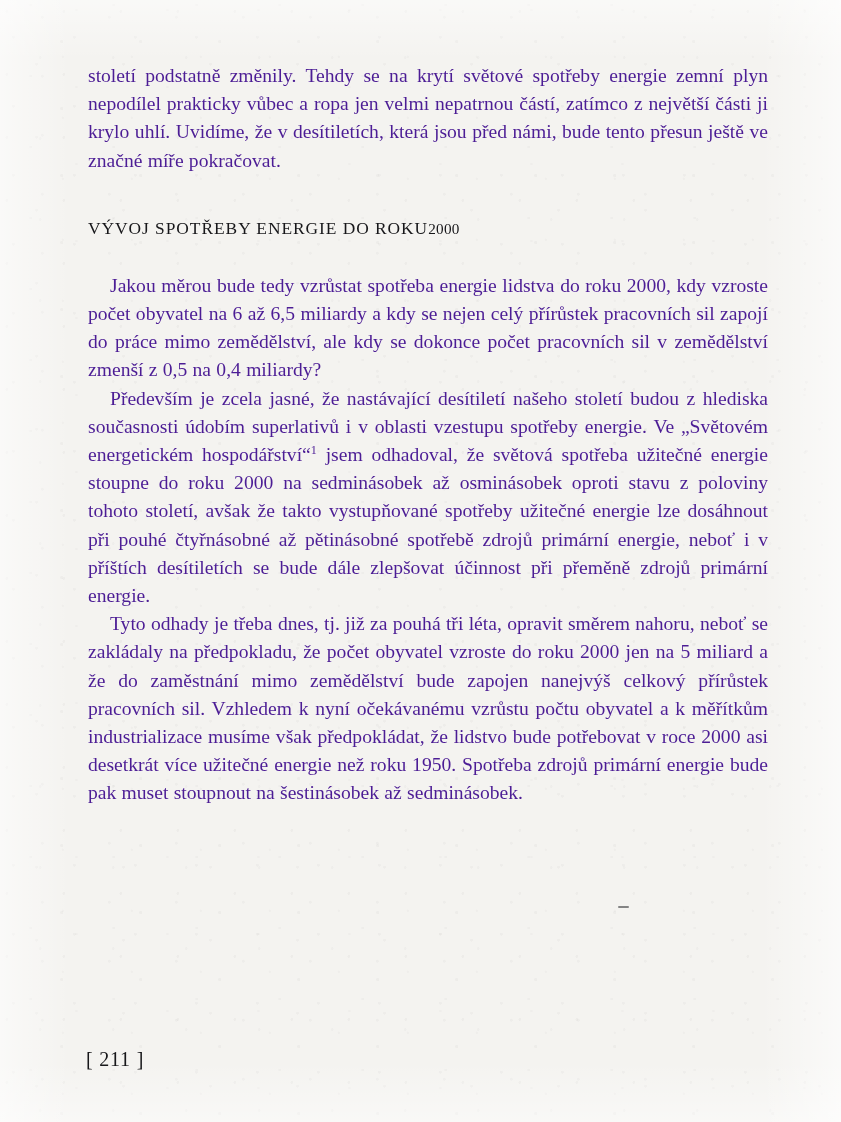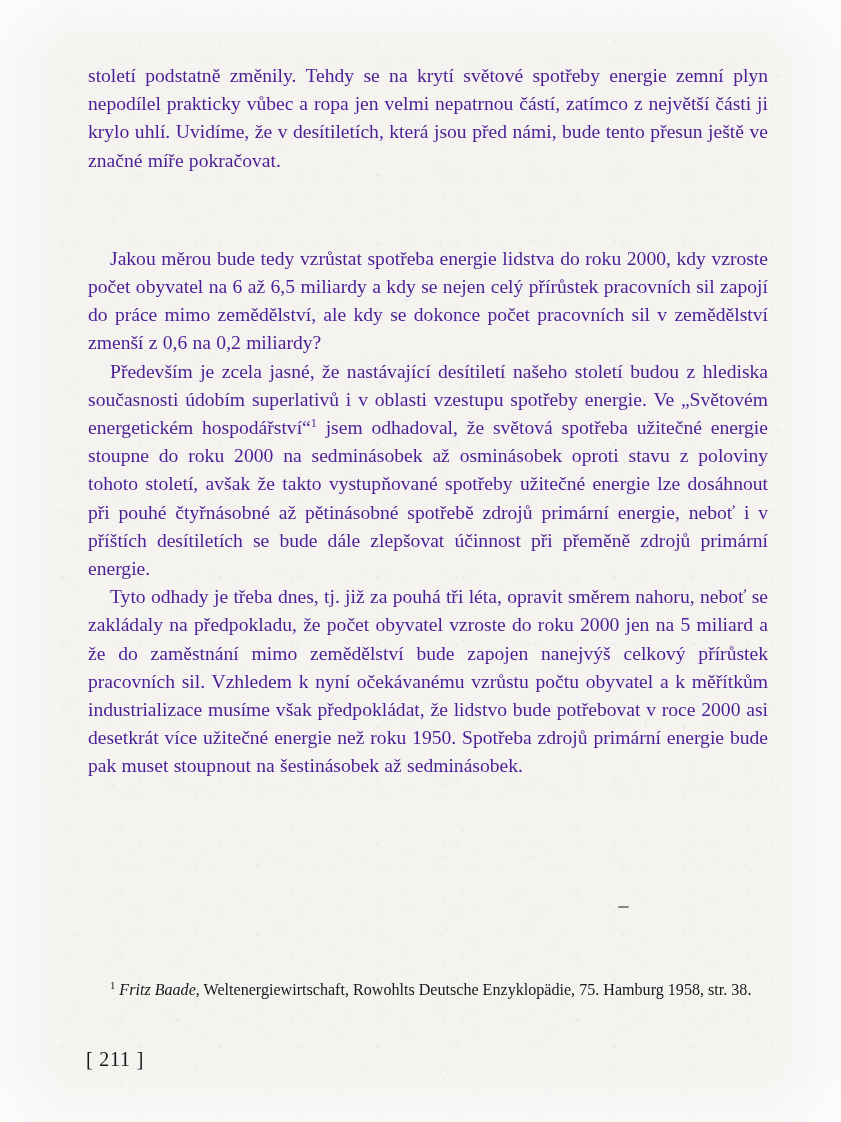--- a/index.html
+++ b/index.html
@@ -142,34 +142,31 @@
 <body>
 
 <div class="page">
 
   <div class="content">
 
     <p class="body-par no-indent">století podstatně změnily. Tehdy se na krytí světové spotřeby energie zemní plyn nepodílel prakticky vůbec a ropa jen velmi nepatrnou částí, zatímco z největší části ji krylo uhlí. Uvidíme, že v desítiletích, která jsou před námi, bude tento přesun ještě ve značné míře pokračovat.</p>
 
     <div class="gap-before-heading"></div>
 
+    <h2 class="section-heading"><span>VÝVOJ SPOTŘEBY ENERGIE DO ROKU</span><span class="yr">2000</span></h2>
 
     <div class="gap-after-heading"></div>
 
-    <p class="body-par">Jakou měrou bude tedy vzrůstat spotřeba energie lidstva do roku 2000, kdy vzroste počet obyvatel na 6 až 6,5 miliardy a kdy se nejen celý přírůstek pracovních sil zapojí do práce mimo zemědělství, ale kdy se dokonce počet pracovních sil v zemědělství zmenší z 0,6 na 0,2 miliardy?</p>
+    <p class="body-par">Jakou měrou bude tedy vzrůstat spotřeba energie lidstva do roku 2000, kdy vzroste počet obyvatel na 6 až 6,5 miliardy a kdy se nejen celý přírůstek pracovních sil zapojí do práce mimo zemědělství, ale kdy se dokonce počet pracovních sil v zemědělství zmenší z 0,5 na 0,4 miliardy?</p>
 
     <p class="body-par"><span>Především je zcela jasné, že nastávající desítiletí našeho století budou z hlediska současnosti údobím superlativů i v oblasti vzestupu spotřeby energie. Ve „Světovém energetickém hospodářství“</span><sup class="fn-ref">1</sup><span> jsem odhadoval, že světová spotřeba užitečné energie stoupne do roku 2000 na sedminásobek až osminásobek oproti stavu z poloviny tohoto století, avšak že takto vystupňované spotřeby užitečné energie lze dosáhnout při pouhé čtyřnásobné až pětinásobné spotřebě zdrojů primární energie, neboť i v příštích desítiletích se bude dále zlepšovat účinnost při přeměně zdrojů primární energie.</span></p>
 
     <p class="body-par">Tyto odhady je třeba dnes, tj. již za pouhá tři léta, opravit směrem nahoru, neboť se zakládaly na předpokladu, že počet obyvatel vzroste do roku 2000 jen na 5 miliard a že do zaměstnání mimo zemědělství bude zapojen nanejvýš celkový přírůstek pracovních sil. Vzhledem k nyní očekávanému vzrůstu počtu obyvatel a k měřítkům industrializace musíme však předpokládat, že lidstvo bude potřebovat v roce 2000 asi desetkrát více užitečné energie než roku 1950. Spotřeba zdrojů primární energie bude pak muset stoupnout na šestinásobek až sedminásobek.</p>
 
 
   </div>
 
   <div class="speck"></div>
 
-  <div class="footnote">
-    <span class="fn-indent"></span><sup class="fn-ref">1</sup>
-    <span class="author">Fritz Baade</span><span>, Weltenergiewirtschaft, Rowohlts Deutsche Enzyklopädie, 75. Hamburg 1958, str. 38.</span>
-  </div>
 
   <div class="folio">[ 211 ]</div>
 
 </div>
 
 </body></html>

